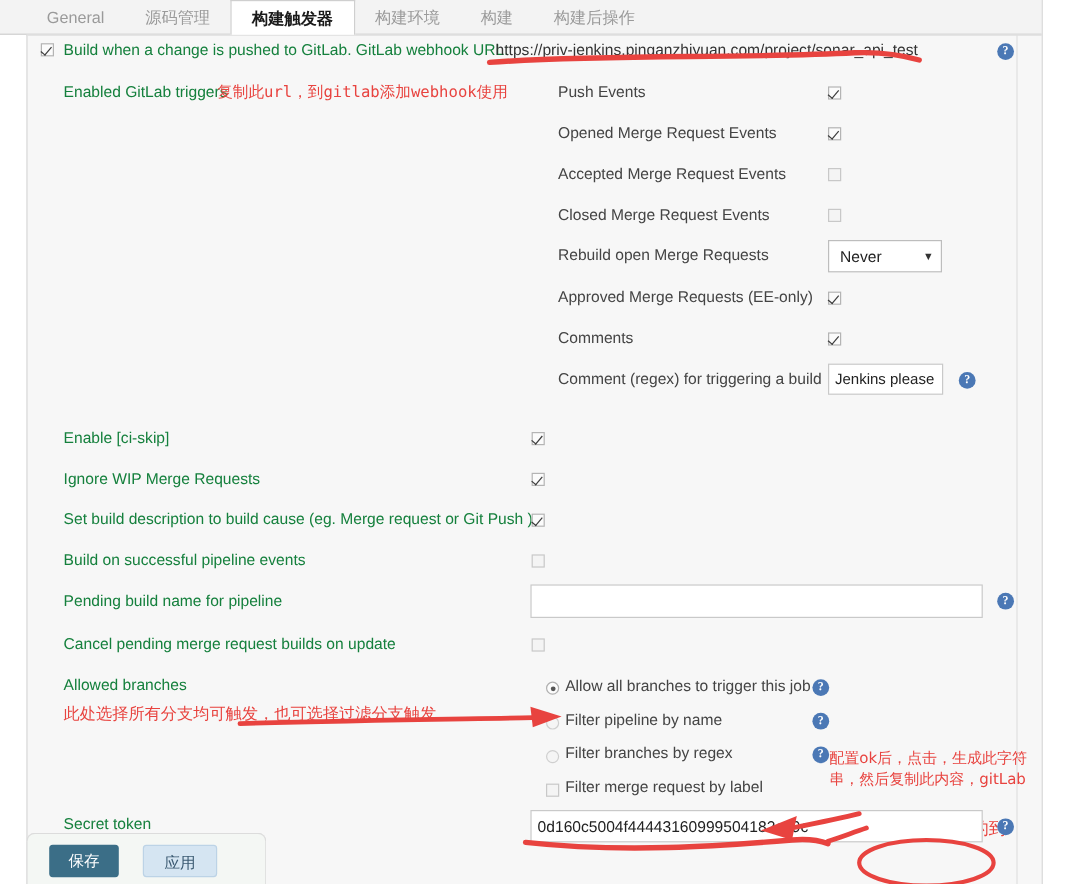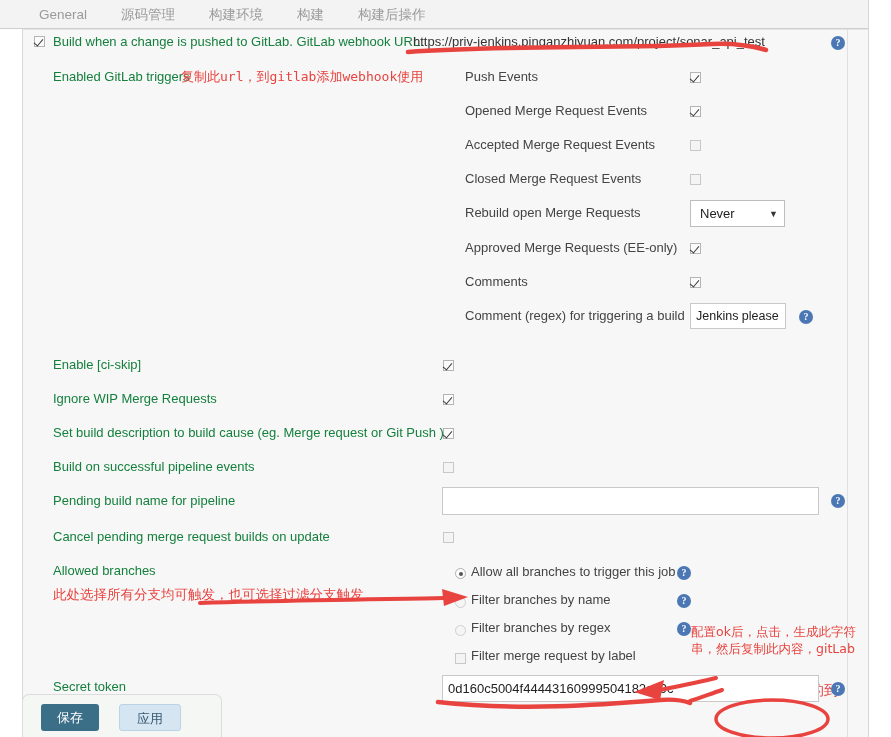--- a/index.html
+++ b/index.html
@@ -154,20 +154,21 @@
 </style>
 </head>
 <body>
 
 <div id="root">
 
   <div class="tabbar">
     <div class="tabs">
       <div class="tab">General</div>
       <div class="tab">源码管理</div>
+      <div class="tab active">构建触发器</div>
       <div class="tab">构建环境</div>
       <div class="tab">构建</div>
       <div class="tab">构建后操作</div>
     </div>
   </div>
 
   <div class="panel"></div>
   <div class="vrule2"></div>
   <div class="vrule"></div>
 
@@ -263,21 +264,21 @@
     <span class="rd sel"></span>
   </div>
   <div class="abs lbl-r" style="left:471px; top:564px;">Allow all branches to trigger this job</div>
   <div class="abs" style="left:677px; top:564px;">
     <span class="help">?</span>
   </div>
 
   <div class="abs" style="left:455px; top:594px;">
     <span class="rd dim"></span>
   </div>
-  <div class="abs lbl-r" style="left:471px; top:592px;">Filter branches by name</div>
+  <div class="abs lbl-r" style="left:471px; top:592px;">Filter pipeline by name</div>
   <div class="abs" style="left:677px; top:592px;">
     <span class="help">?</span>
   </div>
 
   <div class="abs" style="left:455px; top:622px;">
     <span class="rd dim"></span>
   </div>
   <div class="abs lbl-r" style="left:471px; top:620px;">Filter branches by regex</div>
   <div class="abs" style="left:677px; top:620px;">
     <span class="help">?</span>

